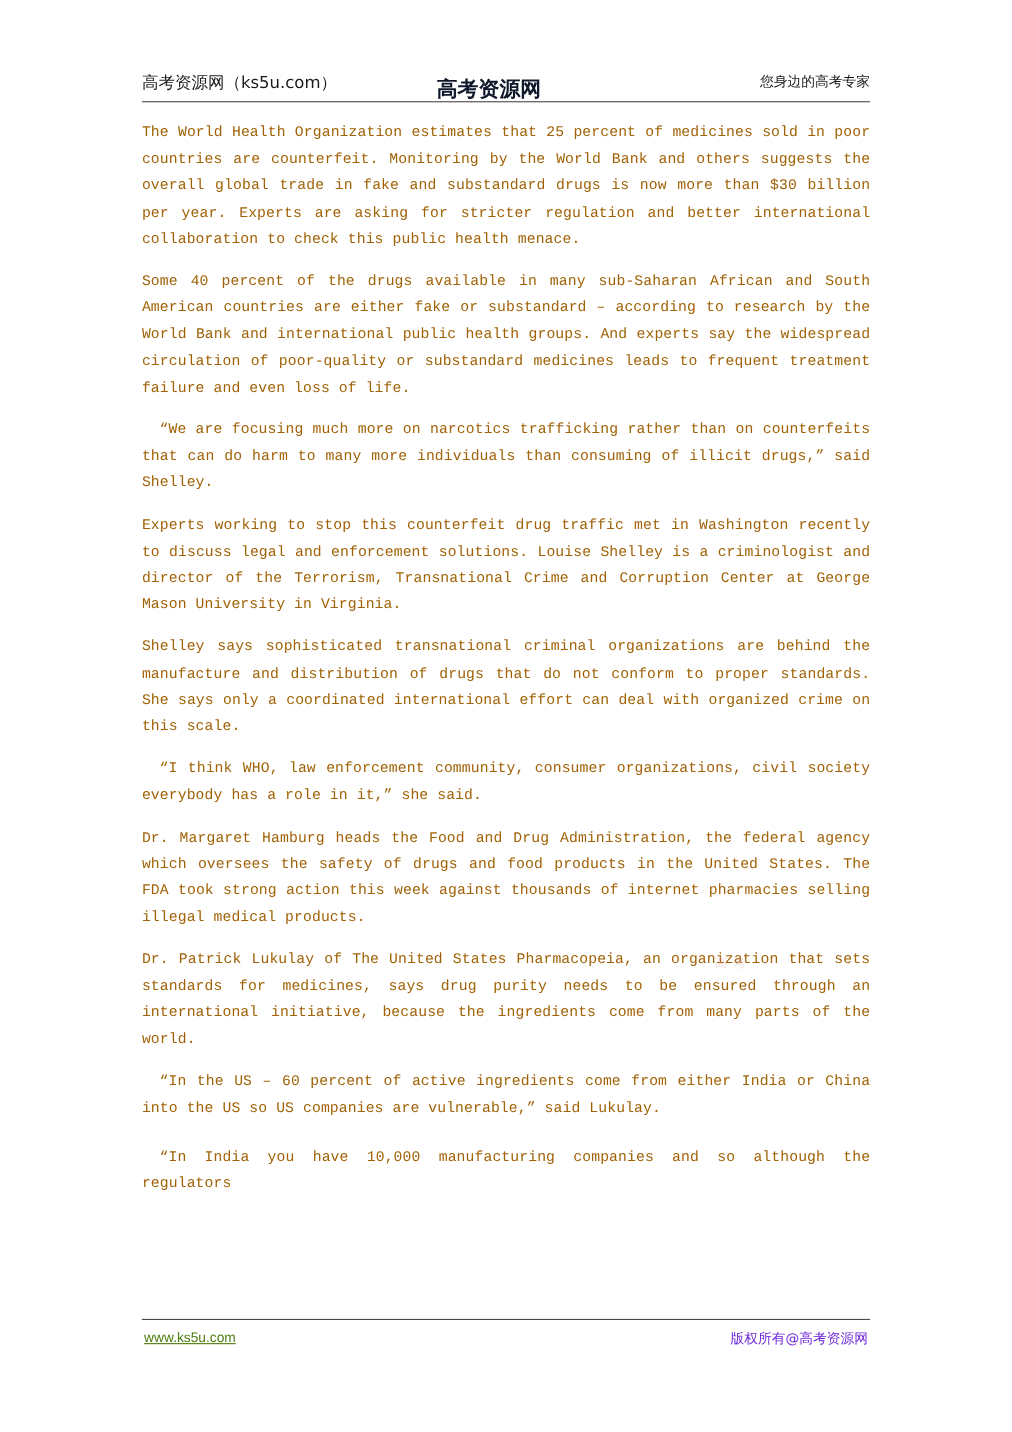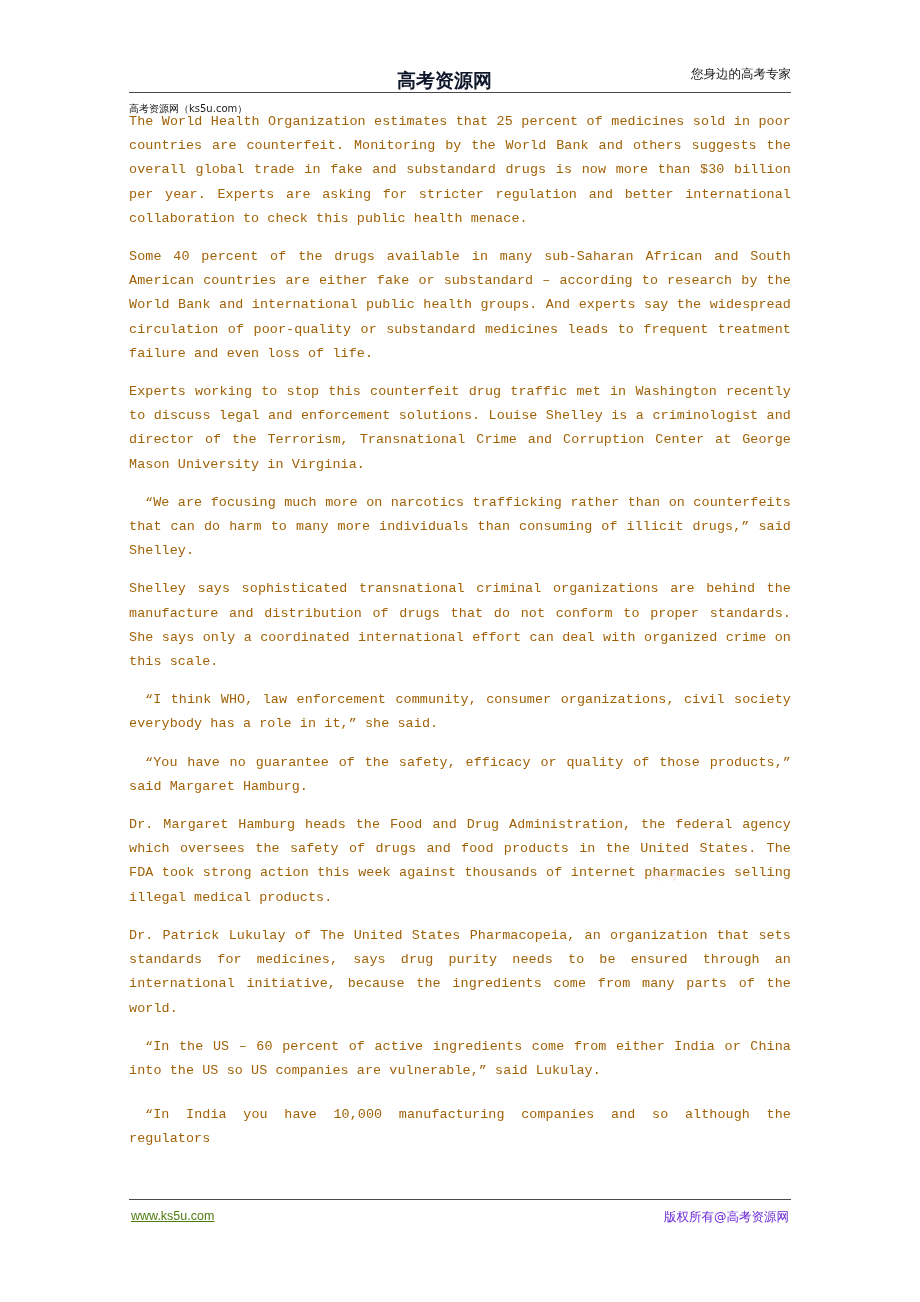--- a/index.html
+++ b/index.html
@@ -36,25 +36,24 @@
     top: 92px;
     width: 662px;
     height: 1px;
     background: #4a4a4a;
   }
   .header-left {
     position: absolute;
     left: 0;
     top: 14px;
     font-family: "DejaVu Sans", sans-serif;
-    font-size: 10px;
+    font-size: 15px;
     color: #1a1a1a;
     letter-spacing: 0px;
     white-space: nowrap;
-    margin-top: 36px;
   }
   .header-center {
     position: absolute;
     left: 268px;
     top: 16px;
     font-family: "DejaVu Sans", sans-serif;
     font-size: 19px;
     font-weight: bold;
     color: #0f172a;
     white-space: nowrap;
@@ -149,25 +148,24 @@
   <div class="header">
     <div class="header-left">高考资源网（ks5u.com）</div>
     <div class="header-center">高考资源网</div>
     <div class="header-right">您身边的高考专家</div>
   </div>
   <div class="header-rule"></div>
 
   <div class="content">
     <p class="para">The World Health Organization estimates that 25 percent of medicines sold in poor countries are counterfeit. Monitoring by the World Bank and others suggests the overall global trade in fake and substandard drugs is now more than $30 billion per year. Experts are asking for stricter regulation and better international collaboration to check this public health menace.</p>
     <p class="para">Some 40 percent of the drugs available in many sub-Saharan African and South American countries are either fake or substandard – according to research by the World Bank and international public health groups. And experts say the widespread circulation of poor-quality or substandard medicines leads to frequent treatment failure and even loss of life.</p>
+    <p class="para indent">“We are focusing much more on narcotics trafficking rather than on counterfeits that can do harm to many more individuals than consuming of illicit drugs,” said Shelley.</p>
     <p class="para">Experts working to stop this counterfeit drug traffic met in Washington recently to discuss legal and enforcement solutions. Louise Shelley is a criminologist and director of the Terrorism, Transnational Crime and Corruption Center at George Mason University in Virginia.</p>
-    <p class="para indent">“We are focusing much more on narcotics trafficking rather than on counterfeits that can do harm to many more individuals than consuming of illicit drugs,” said Shelley.</p>
     <p class="para">Shelley says sophisticated transnational criminal organizations are behind the manufacture and distribution of drugs that do not conform to proper standards. She says only a coordinated international effort can deal with organized crime on this scale.</p>
     <p class="para indent">“I think WHO, law enforcement community, consumer organizations, civil society everybody has a role in it,” she said.</p>
-    <p class="para indent">“You have no guarantee of the safety, efficacy or quality of those products,” said Margaret Hamburg.</p>
     <p class="para">Dr. Margaret Hamburg heads the Food and Drug Administration, the federal agency which oversees the safety of drugs and food products in the United States. The FDA took strong action this week against thousands of internet pharmacies selling illegal medical products.</p>
     <p class="para">Dr. Patrick Lukulay of The United States Pharmacopeia, an organization that sets standards for medicines, says drug purity needs to be ensured through an international initiative, because the ingredients come from many parts of the world.</p>
     <p class="para indent">“In the US – 60 percent of active ingredients come from either India or China into the US so US companies are vulnerable,” said Lukulay.</p>
     <p class="para indent">“In India you have 10,000 manufacturing companies and so although the regulators</p>
   </div>
 
   <div class="watermark">
     <div class="watermark-text">高考</div>
   </div>
 

